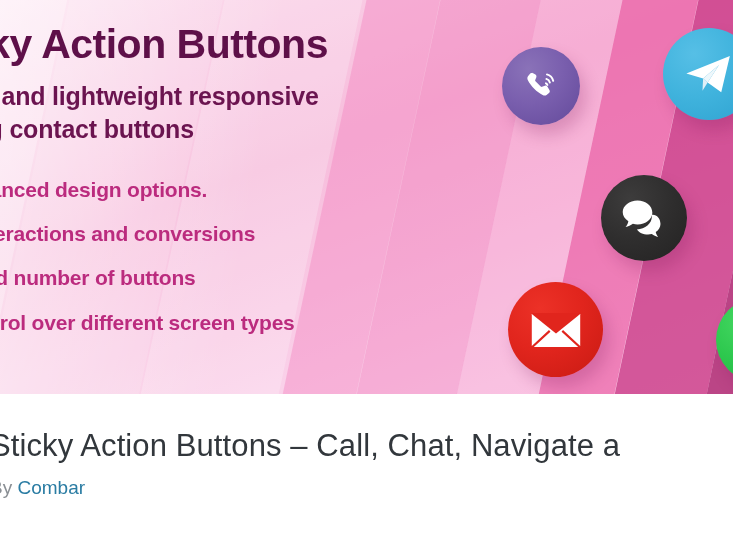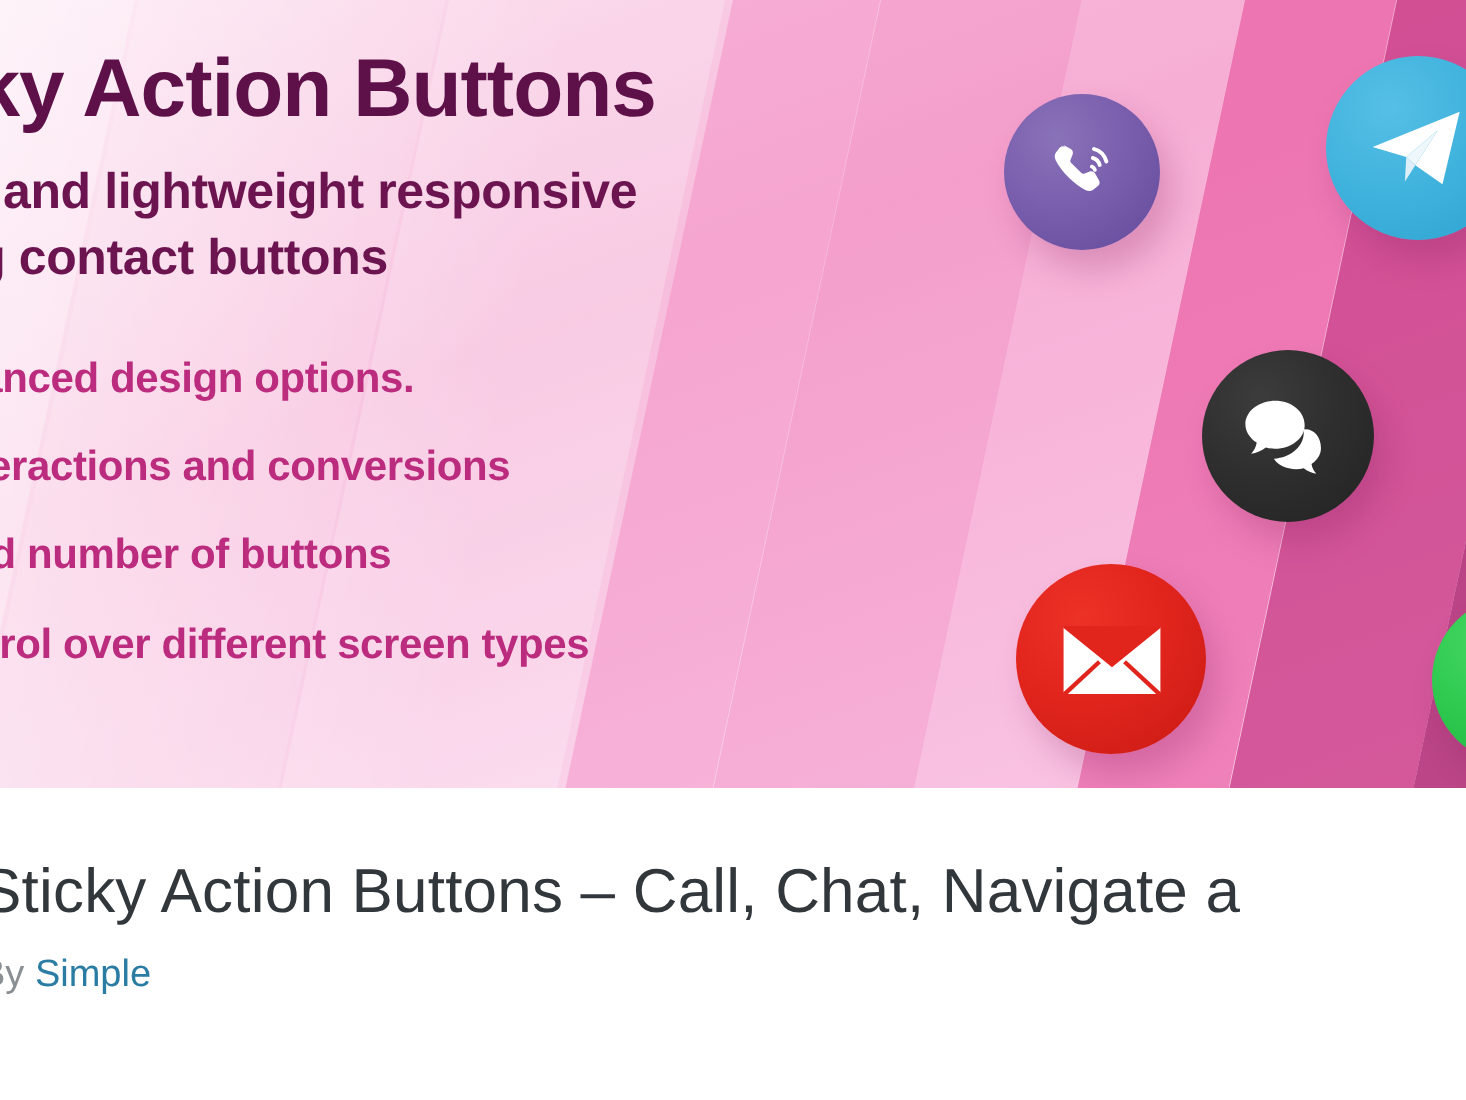--- a/index.html
+++ b/index.html
@@ -249,17 +249,17 @@
     <div class="fab fab-whatsapp">
       
     </div>
 
   </div>
 
   <div class="info">
     <div class="plugin-title">Sticky Action Buttons – Call, Chat, Navigate a</div>
 
     <div class="byline">
-      <span>By </span><a class="author" href="#">Simple</a>
+      <span>By </span><a class="author" href="#">Combar</a>
     </div>
   </div>
 
 </div>
 
 </body></html>

